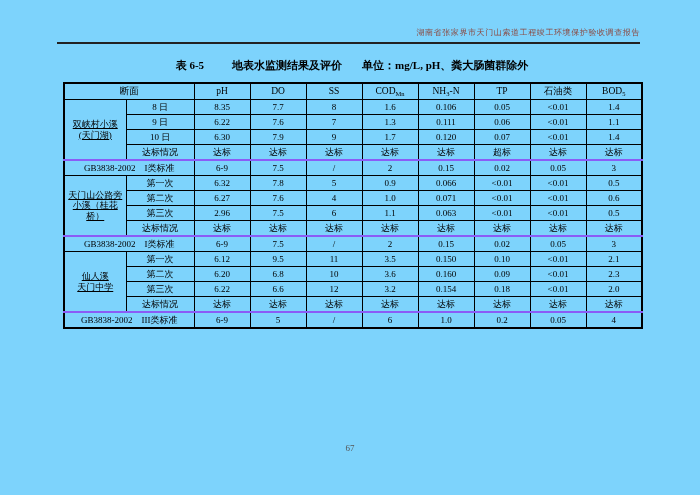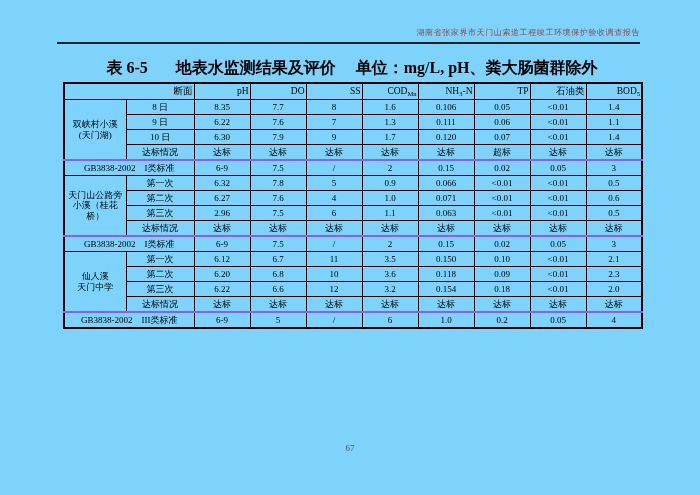--- a/index.html
+++ b/index.html
@@ -7,35 +7,35 @@
     position:relative;width:700px;height:495px;background:#7dd3fc;overflow:hidden;
     font-family:"Liberation Serif","DejaVu Serif",serif;color:#000;
   }
   .hdr{
     position:absolute;top:27px;right:60px;font-size:8px;letter-spacing:.6px;
     color:#8b4a42;white-space:nowrap;
   }
   .hdr-rule{position:absolute;top:42px;left:57px;width:583px;height:2px;background:#222;}
   .title{
     position:absolute;top:58px;left:63px;width:578px;text-align:center;
-    font-weight:bold;font-size:16px;white-space:nowrap;
+    font-weight:bold;font-size:11px;white-space:nowrap;
   }
   .title .t-no{margin-right:28px;}
   .title .t-name{margin-right:20px;}
   table.mon{
     position:absolute;top:82px;left:63px;width:578px;
     border-collapse:collapse;table-layout:fixed;border:2px solid #000;
   }
   table.mon th, table.mon td{
     border:1px solid #000;text-align:center;vertical-align:middle;
     padding:0 1px;font-size:9px;height:14px;line-height:1.12;font-weight:normal;
     overflow:hidden;
   }
-  table.mon thead th{height:15px;font-size:9.5px;text-align:right;}
-  td.section-cell{font-size:9px;line-height:1.3;}
+  table.mon thead th{height:15px;font-size:9.5px;}
+  td.section-cell{font-size:9px;line-height:1.3;text-decoration:underline;}
   td.b{font-weight:bold;}
   tr.standard-row td{border-top:2px solid #8b5cf6;}
   sub{font-size:6.5px;vertical-align:-1.5px;line-height:0;}
   .pageno{
     position:absolute;top:443px;left:0;width:100%;text-align:center;
     font-size:9px;color:#555;
   }
 </style>
 </head>
 <body>
@@ -185,35 +185,35 @@
           <td class="b">2</td>
           <td class="b">0.15</td>
           <td class="b">0.02</td>
           <td class="b">0.05</td>
           <td class="b">3</td>
         </tr>
         <tr>
           <td class="section-cell" rowspan="4">仙人溪<br>天门中学</td>
           <td>第一次</td>
           <td>6.12</td>
-          <td>6.7</td>
+          <td>9.5</td>
           <td>11</td>
           <td>3.5</td>
           <td>0.150</td>
           <td>0.10</td>
           <td>&lt;0.01</td>
           <td>2.1</td>
         </tr>
         <tr>
           <td>第二次</td>
           <td>6.20</td>
           <td>6.8</td>
           <td>10</td>
           <td>3.6</td>
-          <td>0.118</td>
+          <td>0.160</td>
           <td>0.09</td>
           <td>&lt;0.01</td>
           <td>2.3</td>
         </tr>
         <tr>
           <td>第三次</td>
           <td>6.22</td>
           <td>6.6</td>
           <td>12</td>
           <td>3.2</td>

